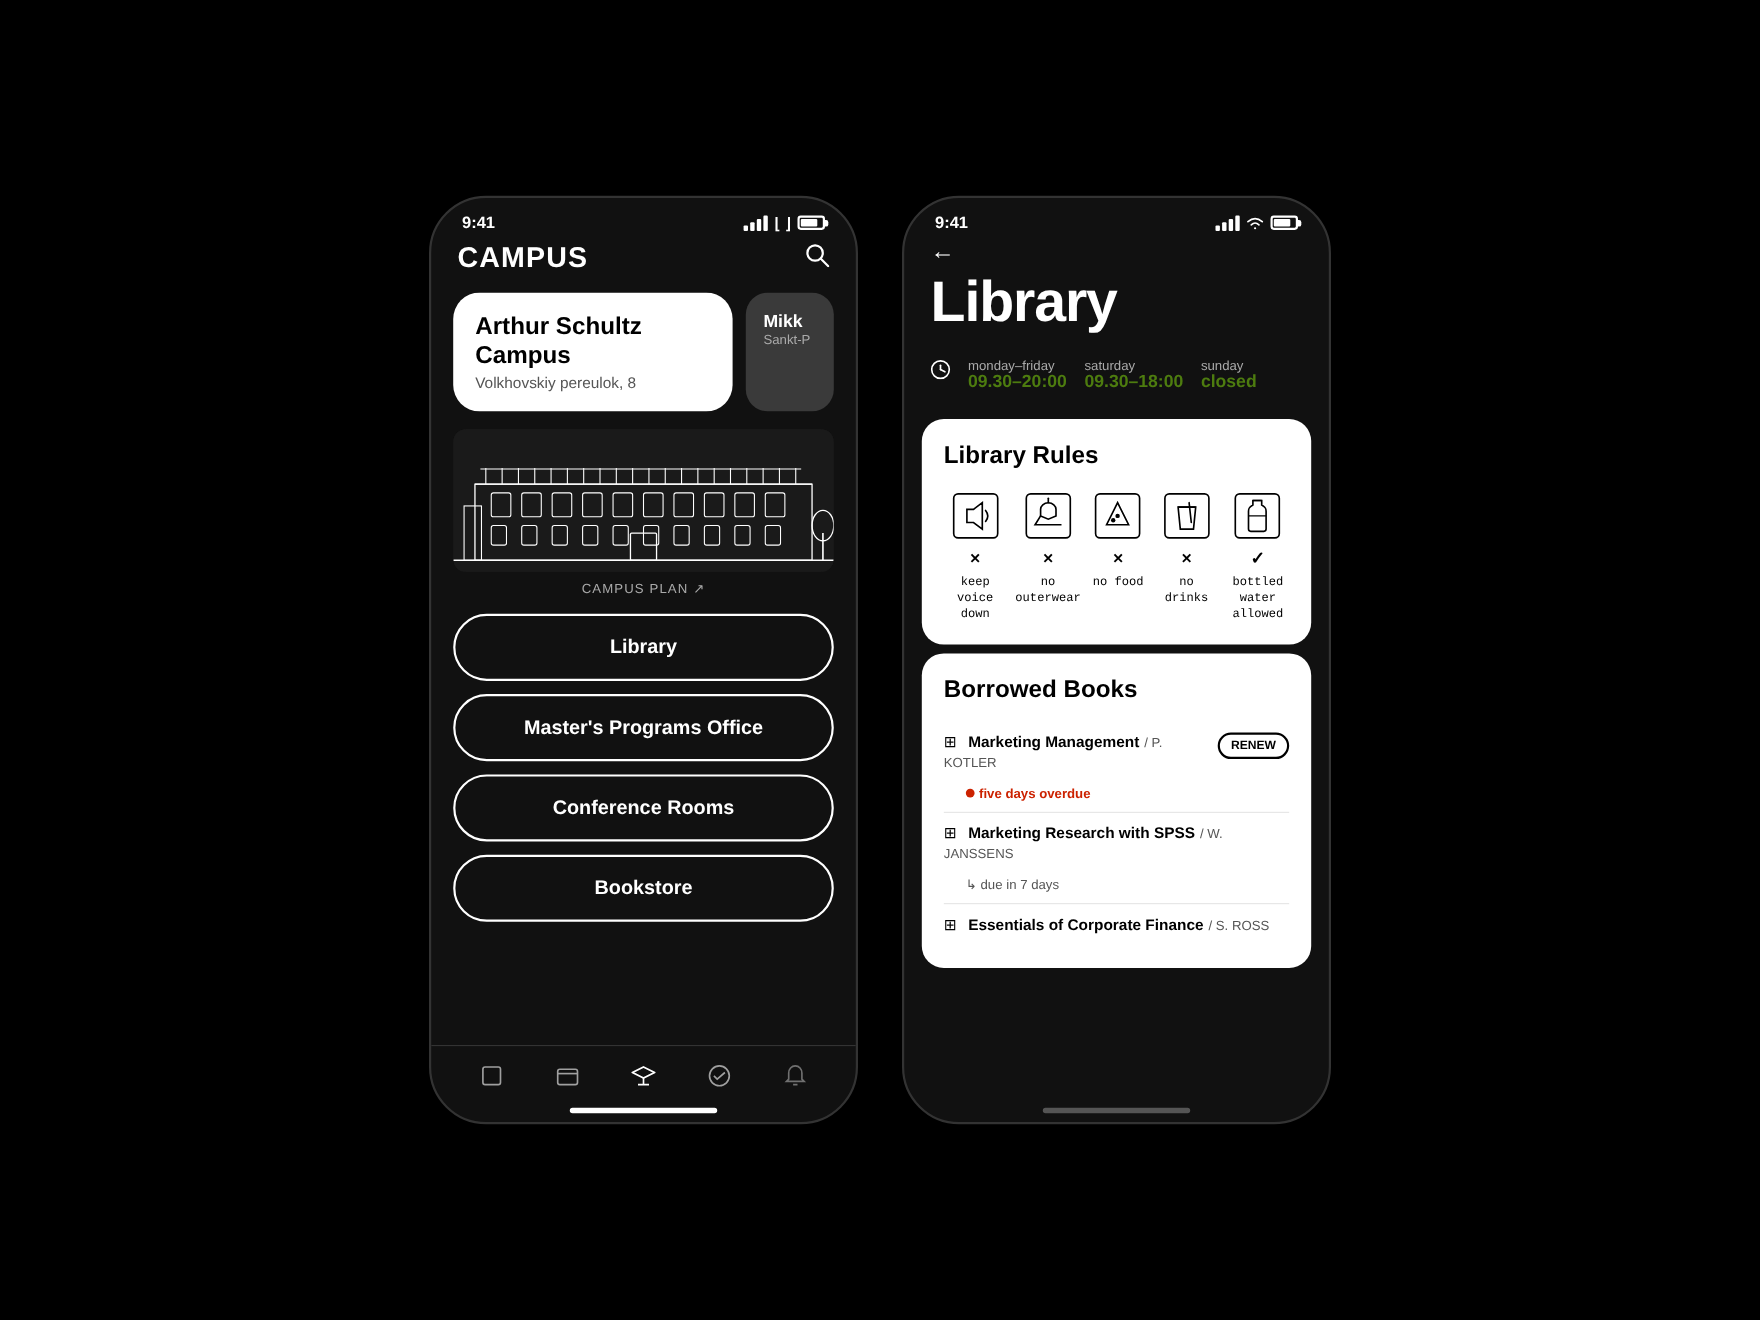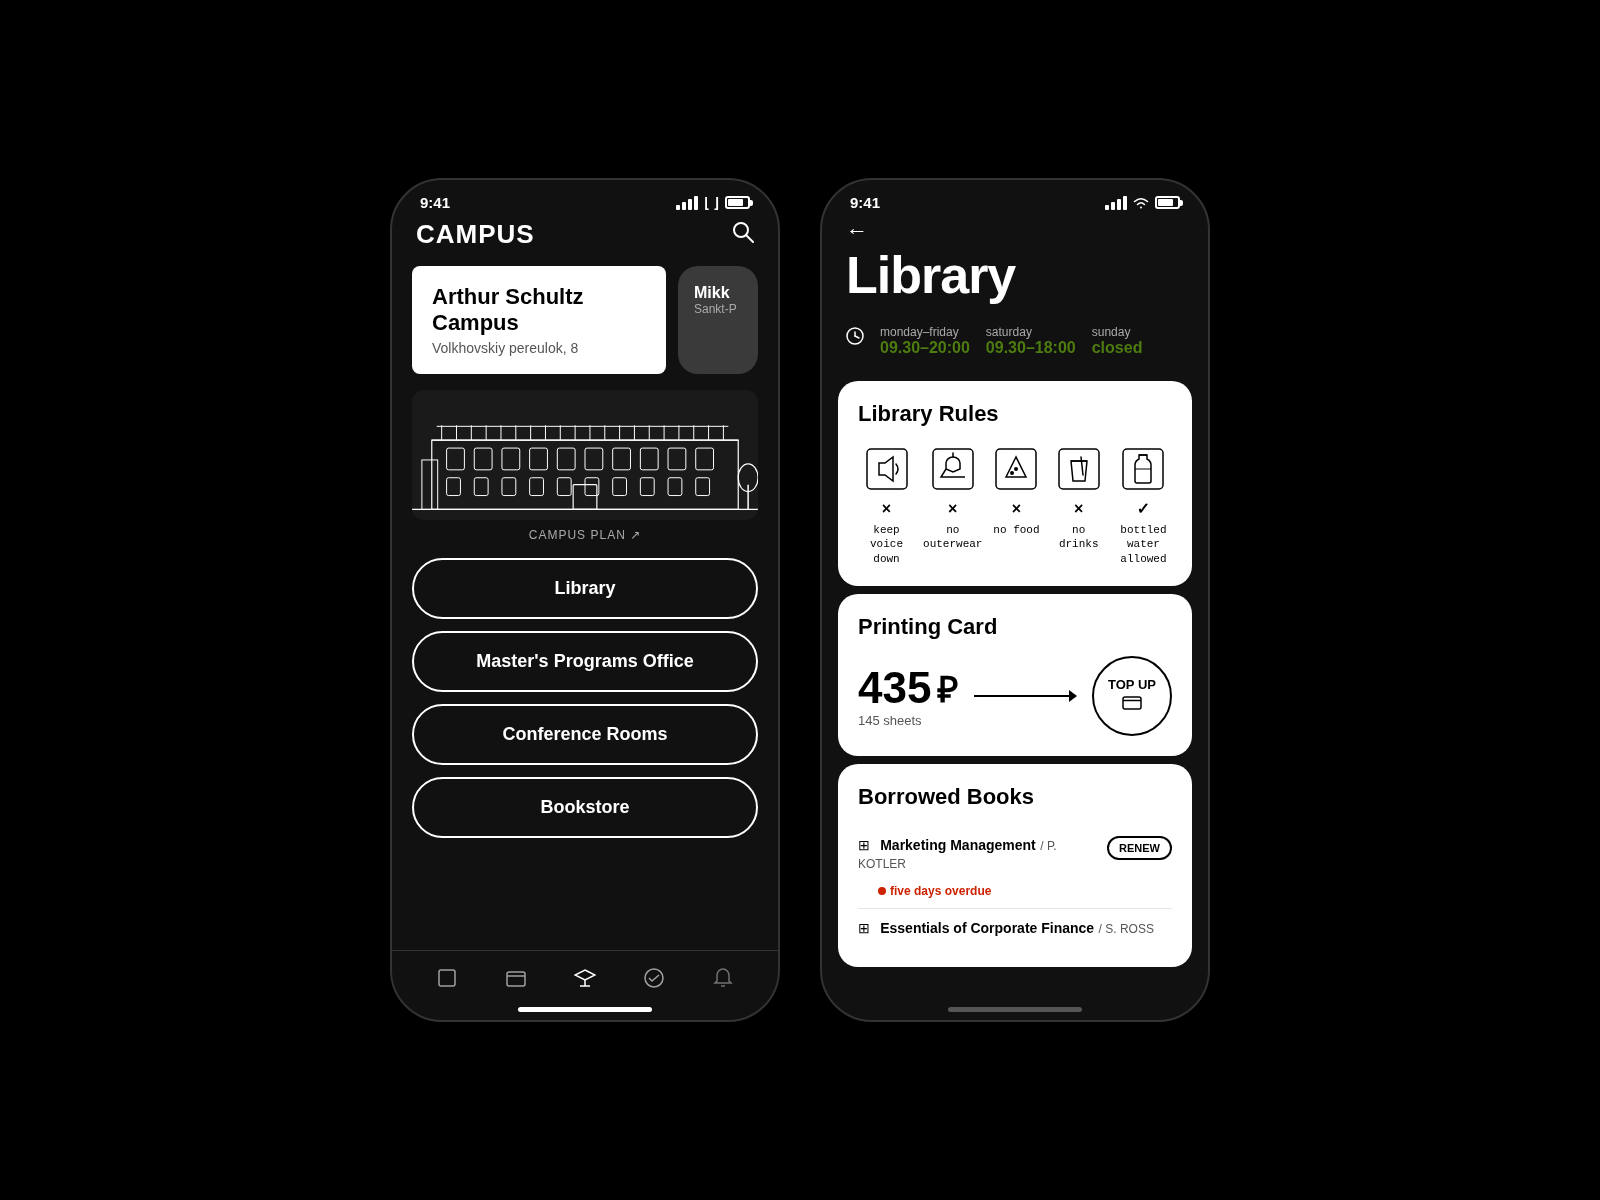--- a/index.html
+++ b/index.html
@@ -126,21 +126,21 @@
     }
 
     .campus-cards {
       display: flex;
       gap: 12px;
       padding: 0 20px;
       overflow: hidden;
     }
     .campus-card-active {
       background: #fff;
-      border-radius: 8px;
+      border-radius: 24px;
       padding: 18px 20px;
       min-width: 240px;
     }
     .campus-card-name {
       font-size: 22px;
       font-weight: 700;
       color: #000;
       margin-bottom: 4px;
     }
     .campus-card-address {
@@ -702,61 +702,49 @@
               <line x1="18" y1="8" x2="26" y2="8" stroke="#000" stroke-width="1.5"></line>
               <line x1="14" y1="22" x2="30" y2="22" stroke="#000" stroke-width="1"></line>
             </svg>
           </div>
           <span class="rule-status check">✓</span>
           <span class="rule-label">bottled water allowed</span>
         </div>
       </div>
     </div>
 
-    <div class="card">
-      <div class="card-title">Printing Card</div>
-      <div class="printing-row">
-        <div class="printing-amount">
-          <div class="printing-value">
-            <span>435</span>
-            <span class="ruble">₽</span>
-          </div>
-          <span class="printing-sheets">145 sheets</span>
-        </div>
-        <div class="arrow-line"></div>
-        <div class="top-up-btn">
-          <span>TOP UP</span>
-          <span class="top-up-card-icon">
-            <svg width="20" height="14" viewBox="0 0 20 14" fill="none">
-              <rect x="1" y="1" width="18" height="12" rx="2" stroke="#000" stroke-width="1.5"></rect>
-              <line x1="1" y1="4.5" x2="19" y2="4.5" stroke="#000" stroke-width="1.5"></line>
-            </svg>
-          </span>
-        </div>
-      </div>
-    </div>
 
     <div class="card">
       <div class="card-title">Borrowed Books</div>
 
       <div class="book-item">
         <div class="book-title-row">
           <div>
             <span class="book-icon">⊞</span>
             <span class="book-title">Marketing Management</span>
             <span class="book-author"> / P. KOTLER</span>
           </div>
           <span class="renew-badge">RENEW</span>
         </div>
         <div class="book-due overdue">
           <span class="overdue-dot"></span>
           <span>five days overdue</span>
         </div>
       </div>
 
+      <div class="book-item">
+        <div class="book-title-row">
+          <div>
+            <span class="book-icon">⊞</span>
+            <span class="book-title">Marketing Research with SPSS</span>
+            <span class="book-author"> / W. JANSSENS</span>
+          </div>
+        </div>
+        <div class="book-due">↳ due in 7 days</div>
+      </div>
 
       <div class="book-item">
         <div class="book-title-row">
           <div>
             <span class="book-icon">⊞</span>
             <span class="book-title">Essentials of Corporate Finance</span>
             <span class="book-author"> / S. ROSS</span>
           </div>
         </div>
 

